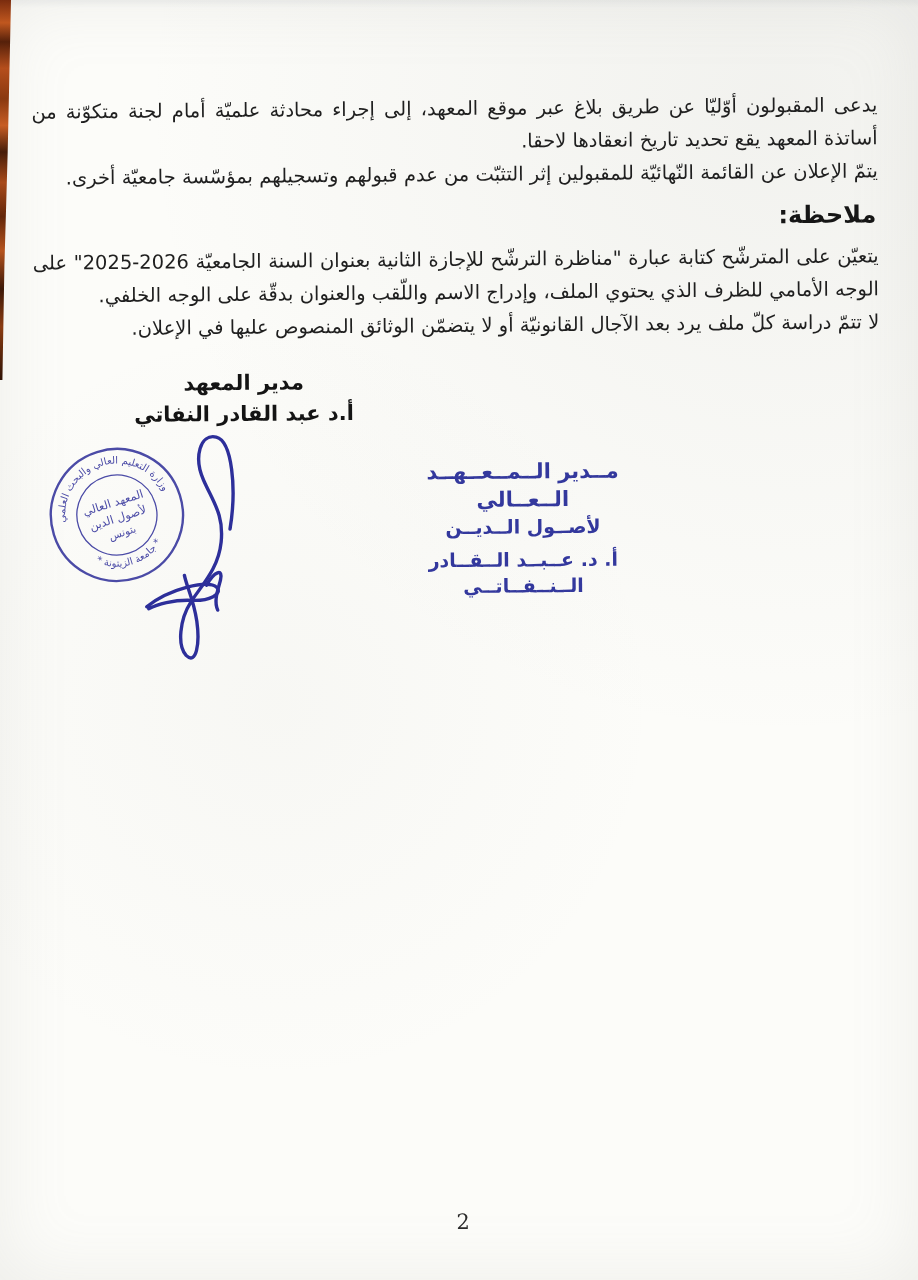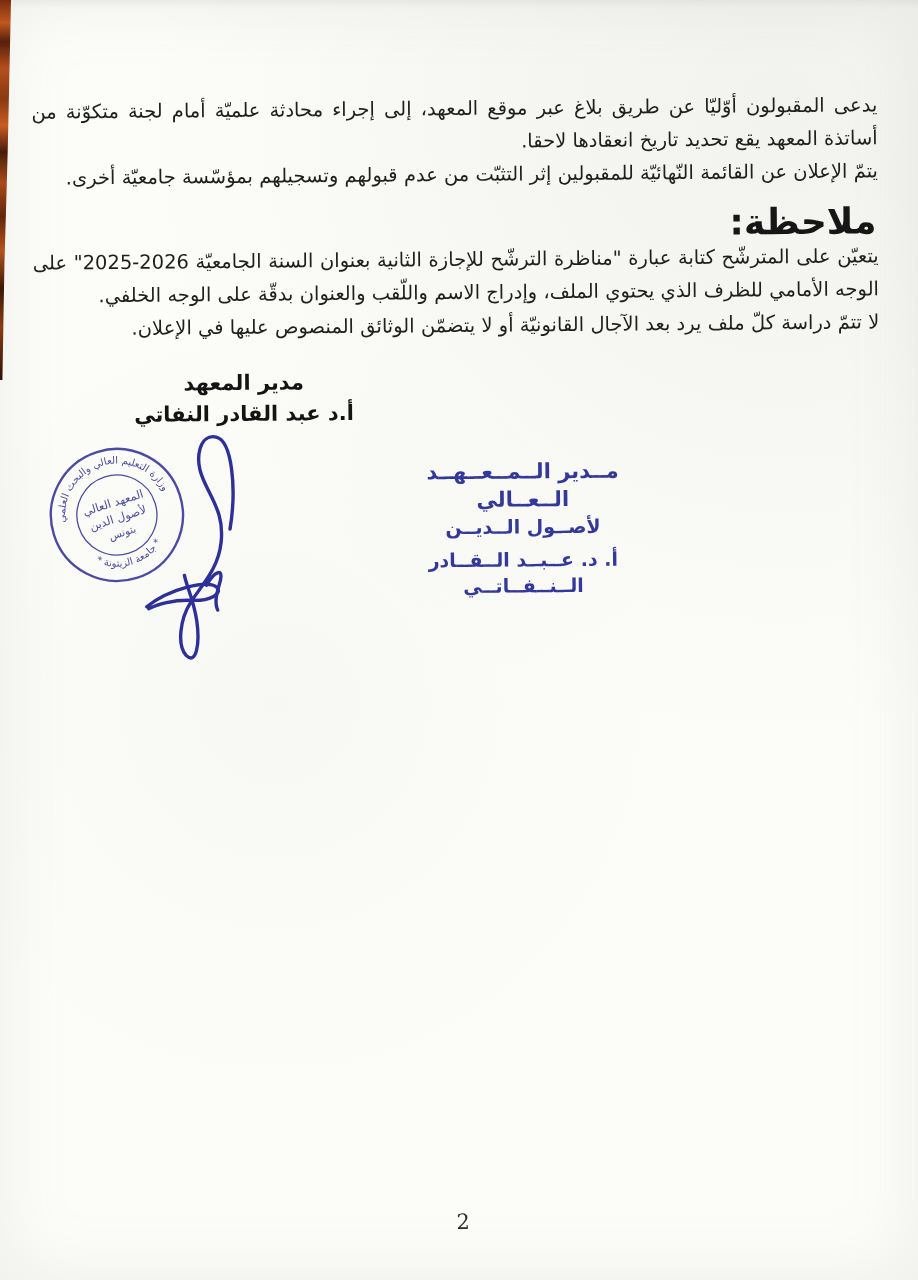--- a/index.html
+++ b/index.html
@@ -35,21 +35,21 @@
   .para{
     position:absolute;right:36px;width:846px;
     font-size:19.5px;line-height:33px;
     text-align:justify;
     letter-spacing:0;
   }
   .para p{margin:0;}
   .intro{top:92px;}
   .note-heading{
     position:absolute;right:38px;top:204px;
-    font-size:36px;font-weight:bold;color:#161616;margin-left:48px;
+    font-size:24px;font-weight:bold;color:#161616;margin-left:48px;
   }
   .note-body{top:243px;}
   .signatory{
     position:absolute;left:112px;top:366px;width:268px;
     text-align:center;font-weight:bold;font-size:21px;line-height:31px;
     color:#141414;
   }
   .seal-svg{
     position:absolute;left:33px;top:427px;width:170px;height:170px;
     transform:rotate(-17deg);

